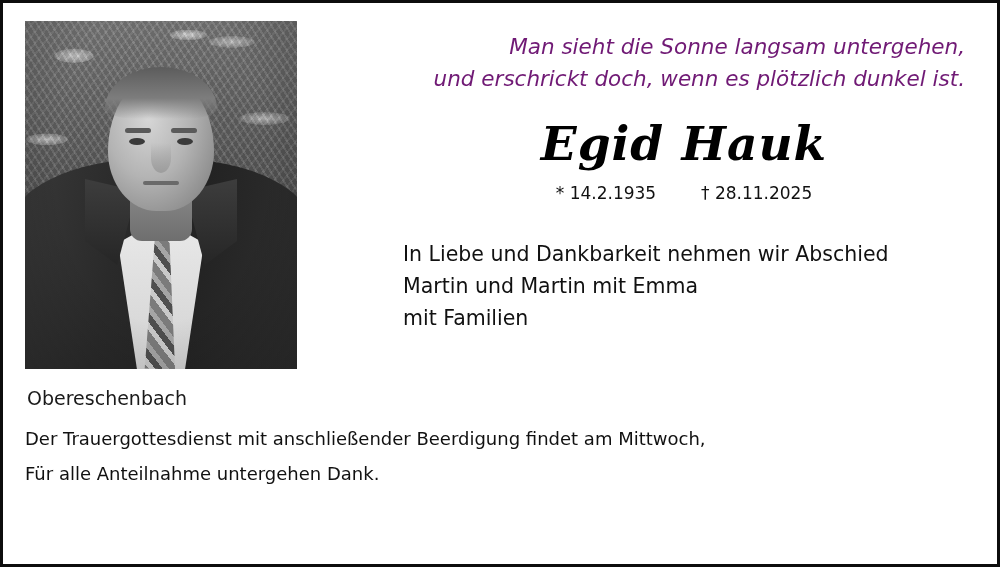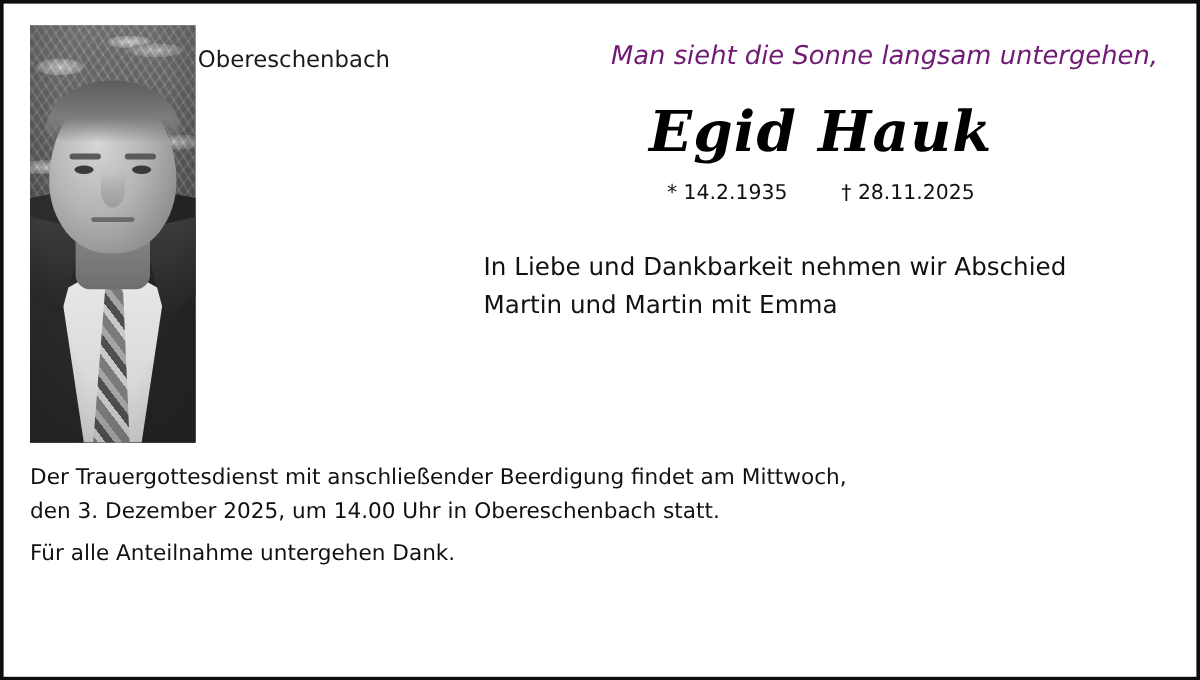--- a/index.html
+++ b/index.html
@@ -30,21 +30,21 @@
     flex-direction: row;
     padding: 18px 22px 0 22px;
     box-sizing: border-box;
   }
 
   
   .left-col {
     width: 300px;
     flex: 0 0 300px;
     display: flex;
-    flex-direction: row;
+    flex-direction: column;
     align-items: flex-start;
   }
 
   .portrait {
     width: 272px;
     height: 348px;
     position: relative;
     overflow: hidden;
     background: #8d8d8d;
     filter: grayscale(100%);
@@ -300,38 +300,39 @@
         </div>
         <div class="vignette"></div>
       </div>
       <div class="place">Obereschenbach</div>
     </div>
 
     <div class="right-col">
 
       <div class="motto">
         <div>Man sieht die Sonne langsam untergehen,</div>
+        <div>und erschrickt doch, wenn es plötzlich dunkel ist.</div>
       </div>
 
       <div class="name">Egid Hauk</div>
 
       <div class="dates">
         <span>* 14.2.1935</span>
         <span class="sep"></span>
         <span>† 28.11.2025</span>
       </div>
 
       <div class="tribute">
         <div>In Liebe und Dankbarkeit nehmen wir Abschied</div>
         <div>Martin und Martin mit Emma</div>
+        <div>mit Familien</div>
       </div>
 
     </div>
   </div>
 
   <div class="lower">
     <div>Der Trauergottesdienst mit anschließender Beerdigung findet am Mittwoch,</div>
-    <div>den 3. Dezember 2025, um 14.00 Uhr in Obereschenbach statt.</div>
     <div class="gap"></div>
     <div>Für alle Anteilnahme untergehen Dank.</div>
   </div>
 
 </div>
 
 </body></html>

